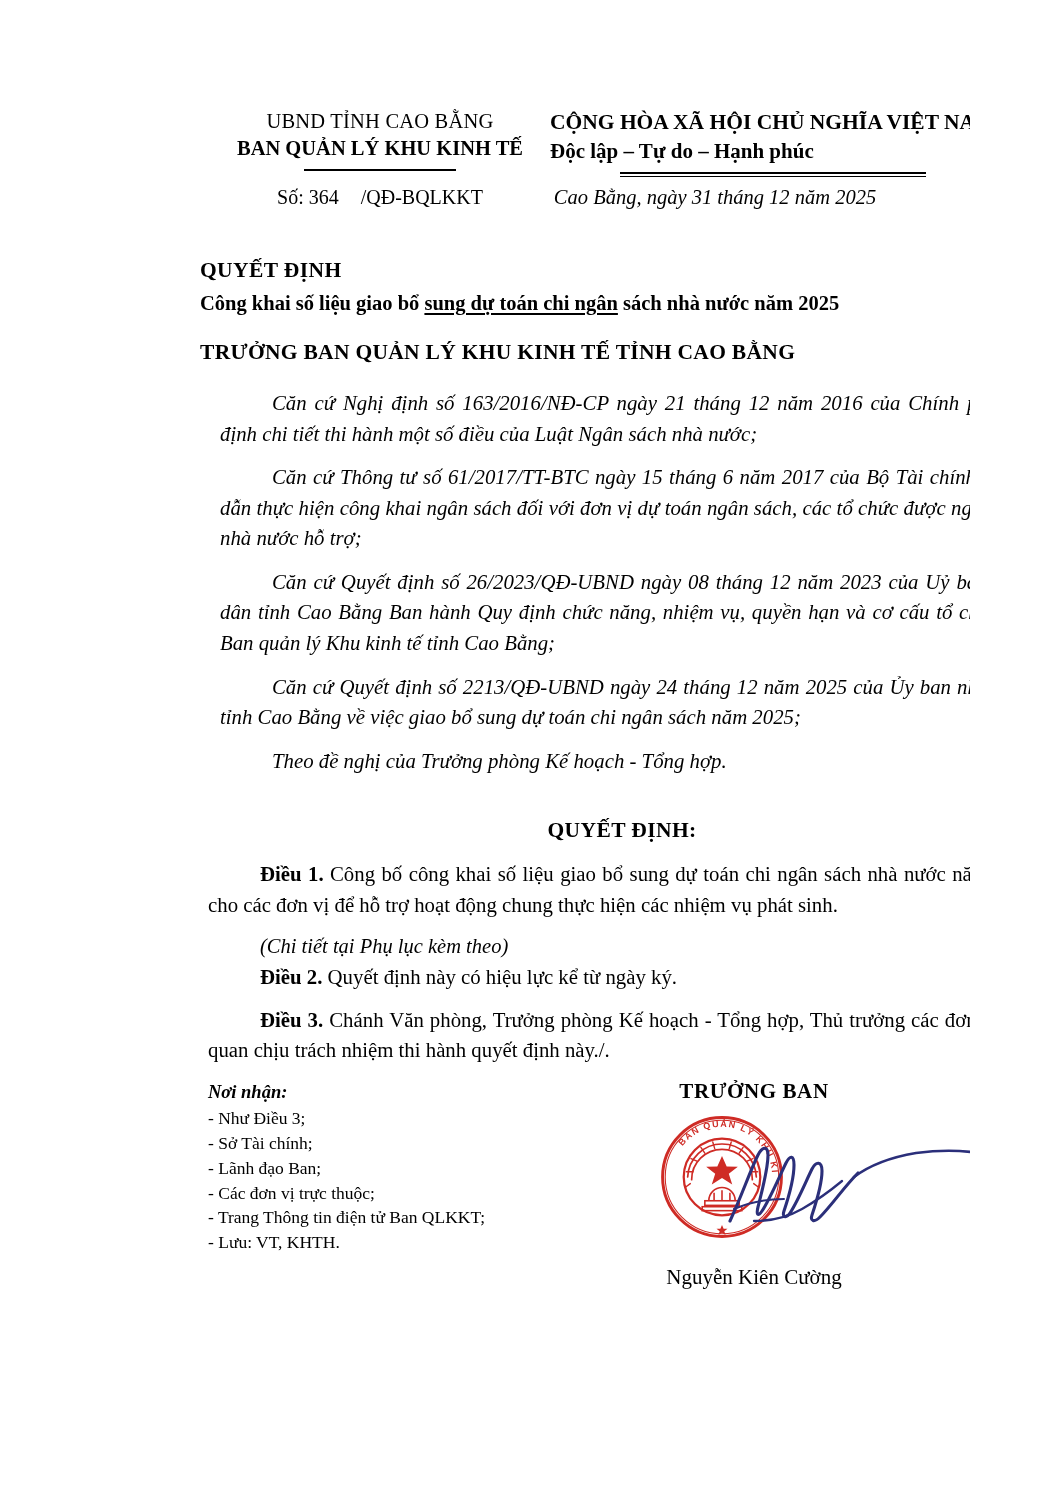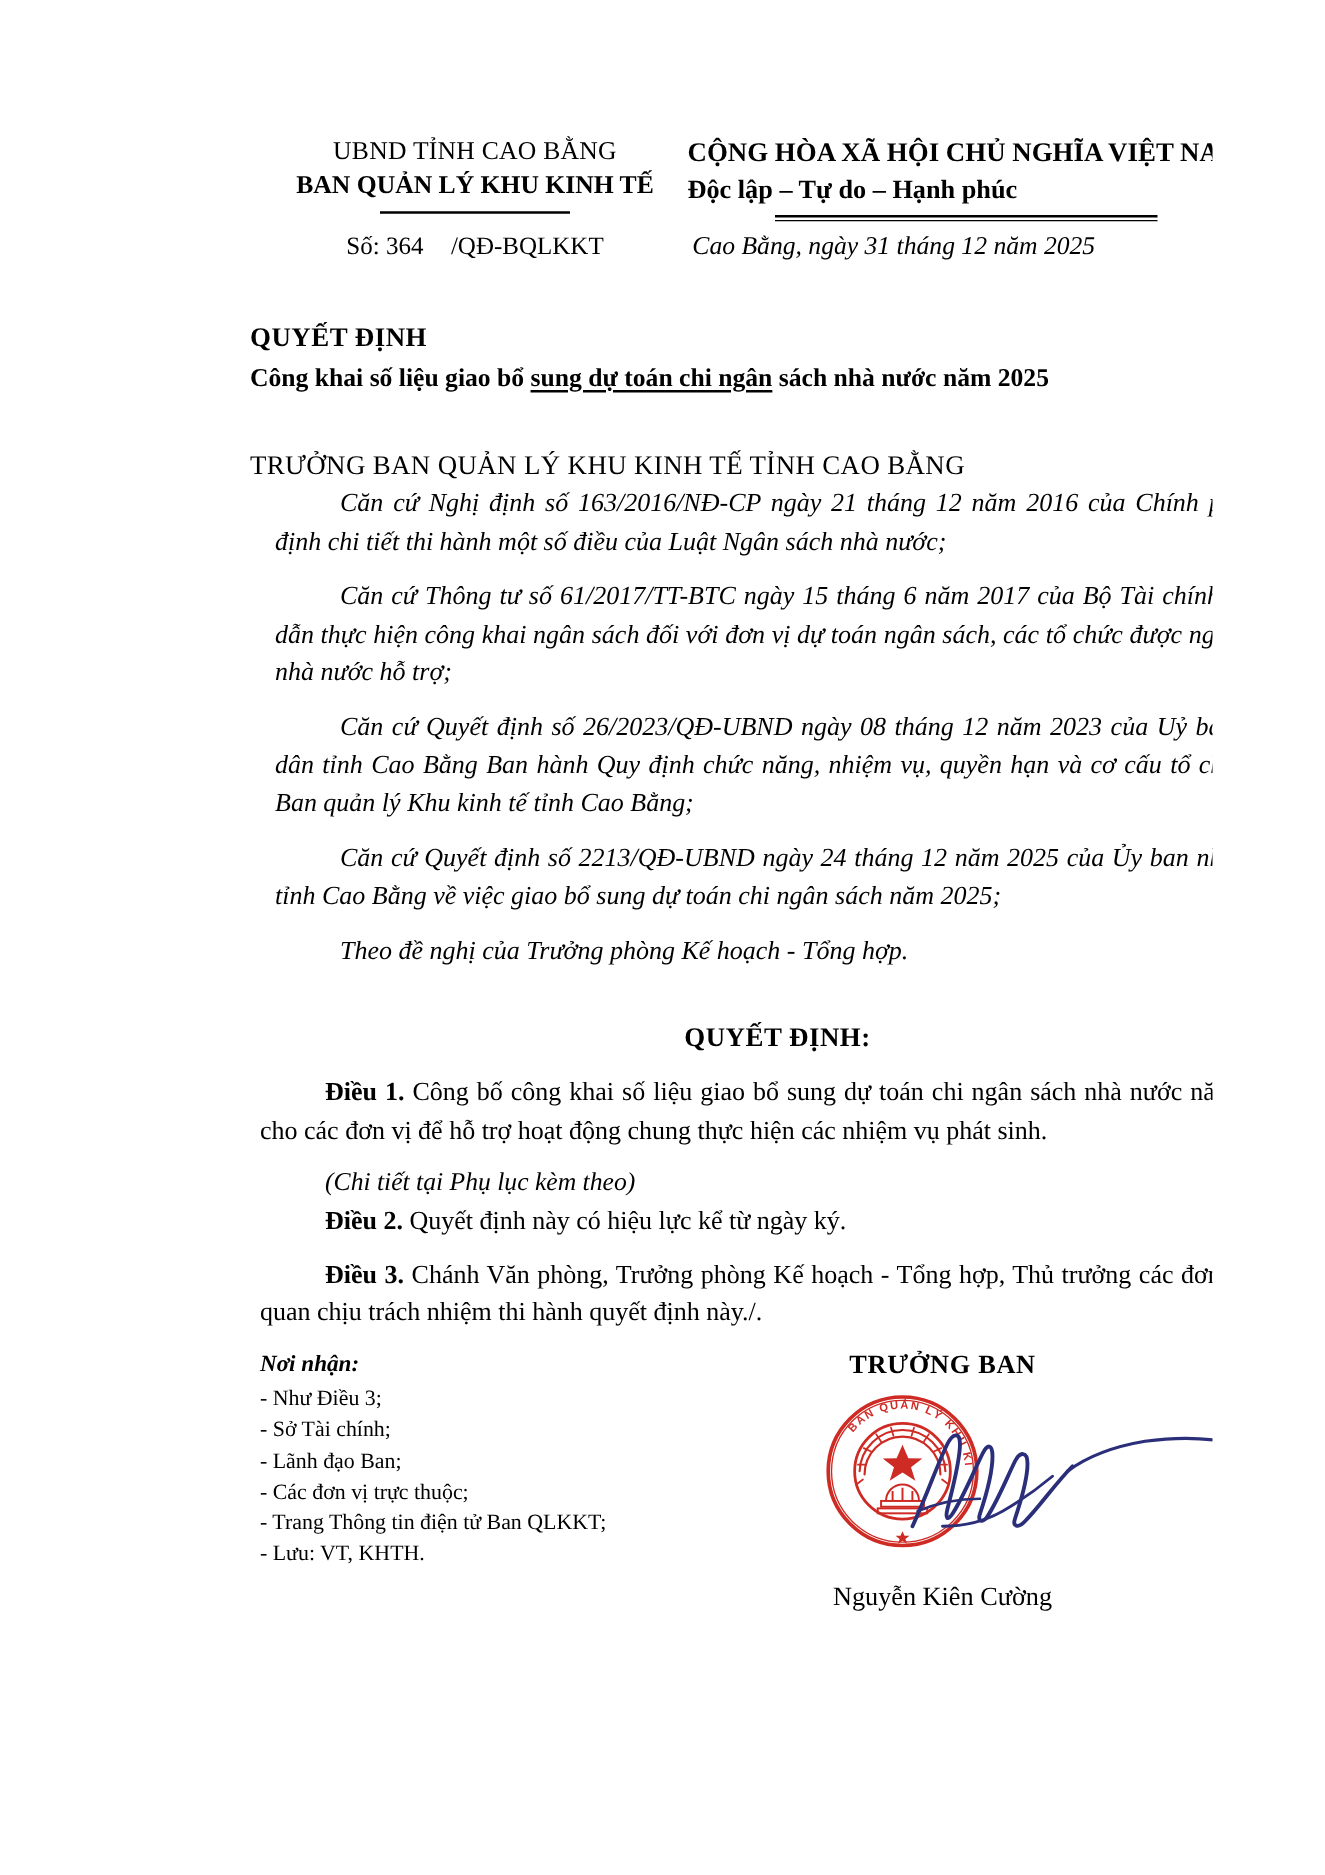--- a/index.html
+++ b/index.html
@@ -127,23 +127,23 @@
     margin-top: 4px;
     white-space: nowrap;
   }
   .title-sub .u {
     text-decoration: underline;
     text-underline-offset: 3px;
     text-decoration-thickness: 1.6px;
   }
   .authority {
     font-size: 21.5px;
-    font-weight: normal;
+    font-weight: bold;
     letter-spacing: .3px;
-    margin-top: 38px;
+    margin-top: 18px;
     line-height: 1.4;
     white-space: nowrap;
   }
 
   
   .body {
     position: absolute;
     top: 388px;
     left: 118px;
     width: 828px;

